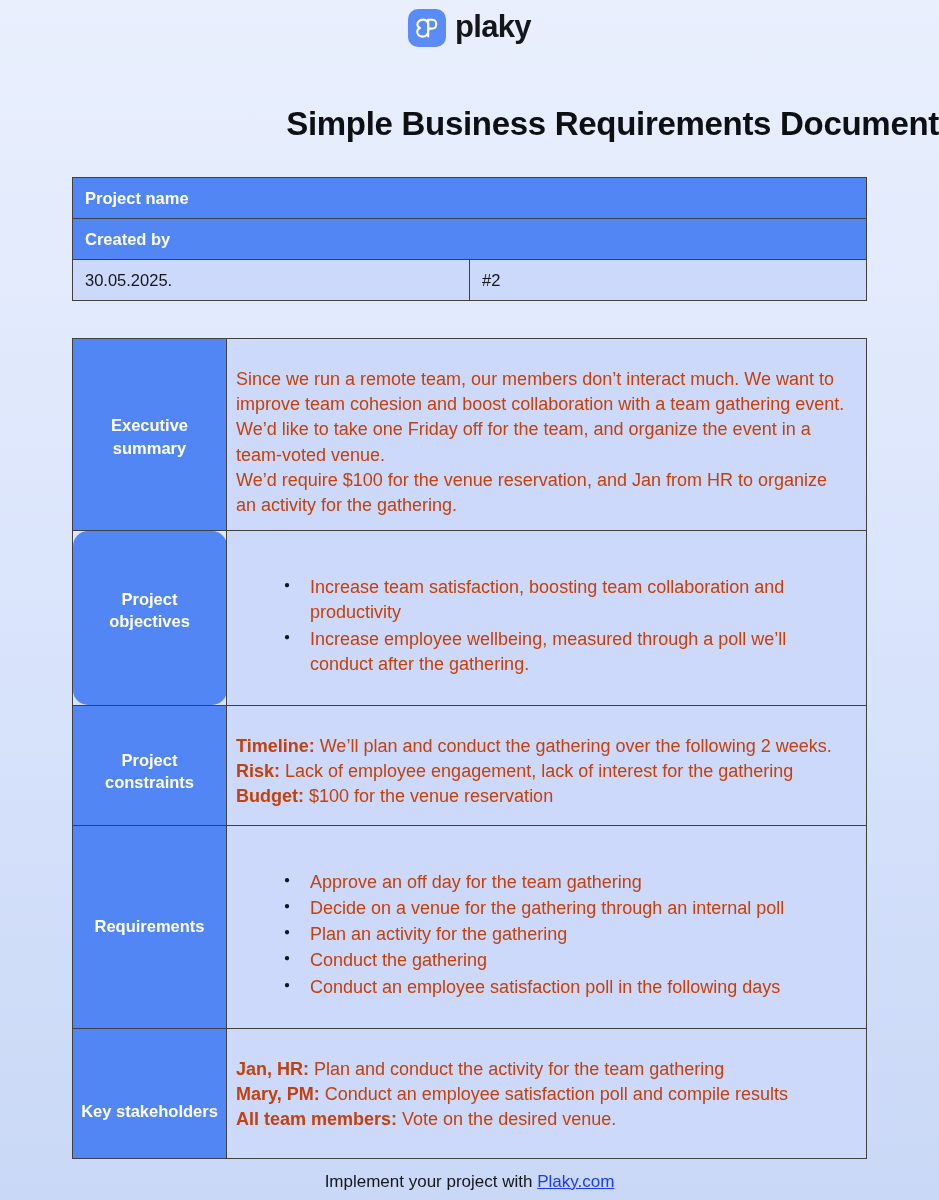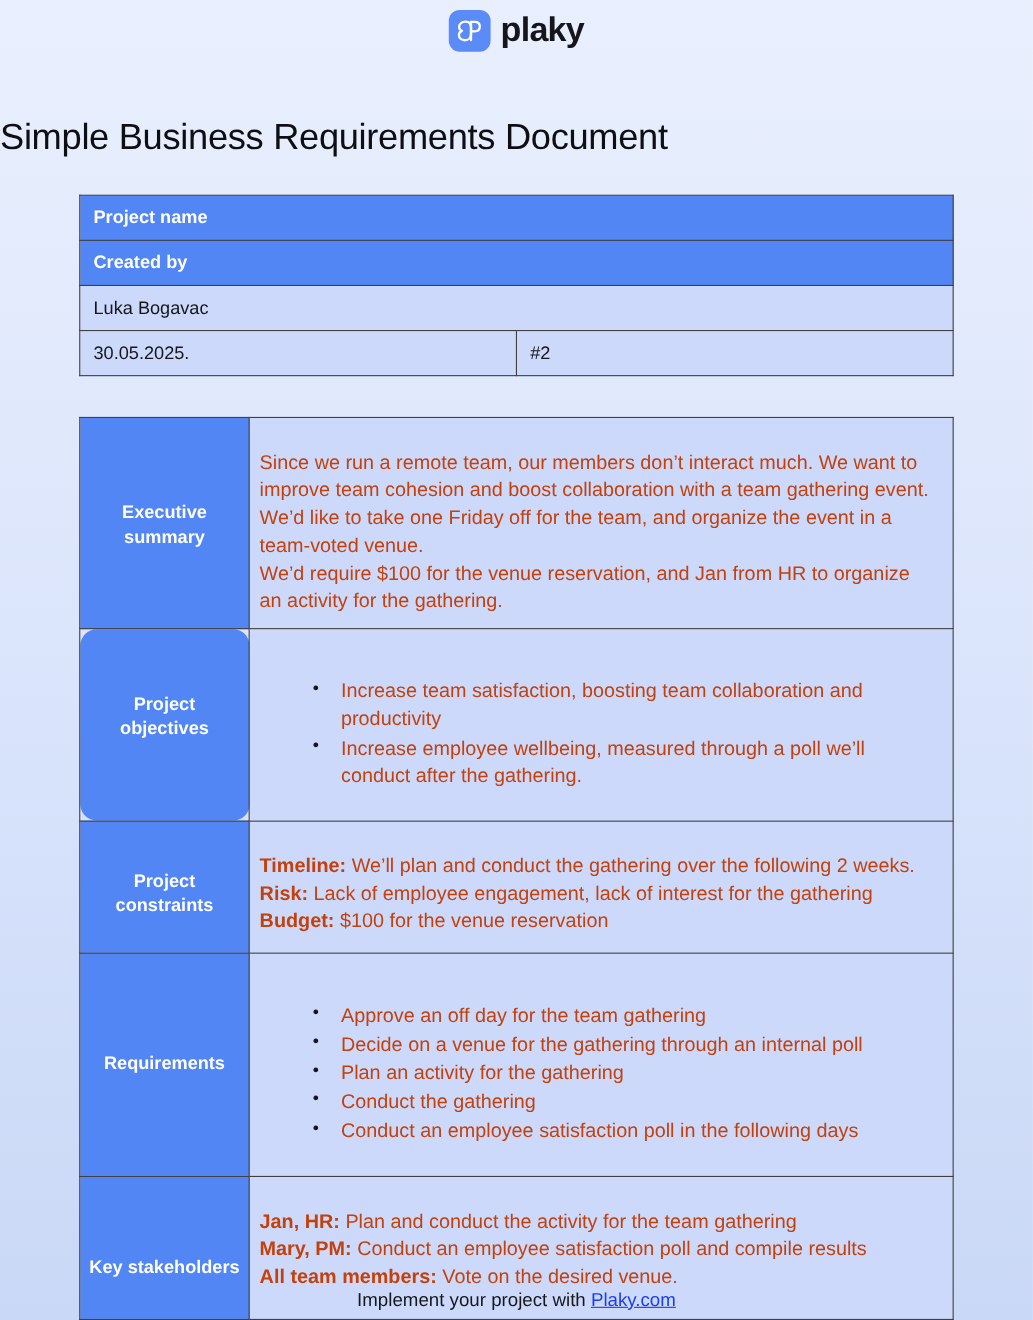--- a/index.html
+++ b/index.html
@@ -41,23 +41,23 @@
     font-size: 31px;
     font-weight: 700;
     letter-spacing: -0.7px;
     color: #14161a;
     line-height: 1;
     padding-bottom: 3px;
   }
 
   
   .doc-title {
-    text-align: left;
+    text-align: right;
     font-size: 33px;
-    font-weight: 400;
+    font-weight: 700;
     letter-spacing: -0.3px;
     color: #0d0f12;
     margin-top: 53px;
   }
 
   
   .table-wrap { width: 795px; margin: 0 auto; }
 
   table {
     width: 100%;
@@ -189,23 +189,20 @@
 <div class="table-wrap">
   <table class="meta-table">
     <tbody>
       <tr>
         <td class="hdr-cell" colspan="2">Project name</td>
       </tr>
       <tr>
         <td class="hdr-cell" colspan="2">Created by</td>
       </tr>
       <tr>
-        <td class="val-cell" colspan="2">Luka Bogavac</td>
-      </tr>
-      <tr>
         <td class="val-cell">30.05.2025.</td>
         <td class="val-cell">#2</td>
       </tr>
     </tbody>
   </table>
 </div>
 
 <div class="table-wrap">
   <table class="body-table">
     <tbody>

